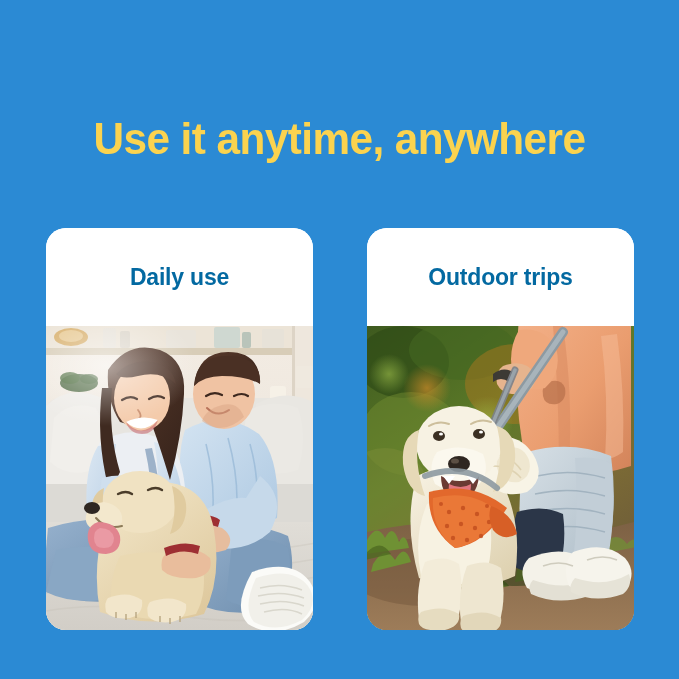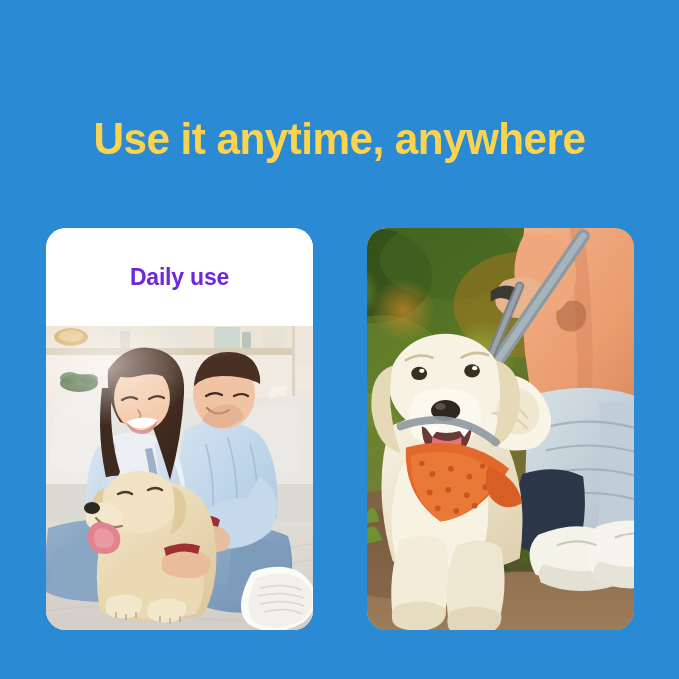--- a/index.html
+++ b/index.html
@@ -62,21 +62,21 @@
   }
   .card-header {
     height: 98px;
     flex: 0 0 98px;
     display: flex;
     align-items: center;
     justify-content: center;
     background: #ffffff;
   }
   .card-title {
-    color: #6d28d9;
+    color: #0369a1;
     font-size: 23px;
     font-weight: bold;
     letter-spacing: -0.2px;
     line-height: 26px;
     white-space: nowrap;
   }
   .card-photo {
     position: relative;
     flex: 1 1 auto;
     overflow: hidden;
@@ -269,20 +269,23 @@
             <path d="M214 278 q24 -6 44 2"></path>
             <path d="M218 286 q22 -6 38 2"></path>
           </g>
 
           <ellipse cx="60" cy="40" rx="90" ry="60" fill="url(#L_blur)"></ellipse>
         </svg>
       </div>
     </div>
 
     <div class="card">
+      <div class="card-header">
+        <span class="card-title">Outdoor trips</span>
+      </div>
       <div class="card-photo">
         <svg class="photo-canvas" viewBox="0 0 267 304" preserveAspectRatio="xMidYMid slice">
           <defs>
             <linearGradient id="R_bg" x1="0" y1="0" x2="0.6" y2="1">
               <stop offset="0" stop-color="#3e5a1f"></stop>
               <stop offset="0.42" stop-color="#5c7a28"></stop>
               <stop offset="0.75" stop-color="#7b6a35"></stop>
               <stop offset="1" stop-color="#6d5c3a"></stop>
             </linearGradient>
             <linearGradient id="R_path" x1="0" y1="0" x2="0" y2="1">

